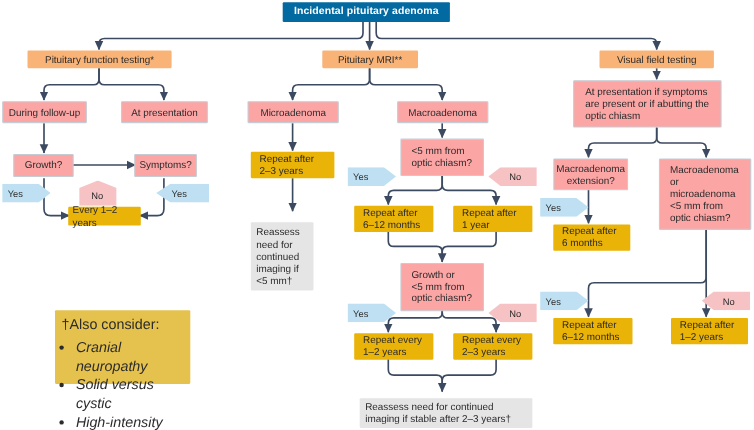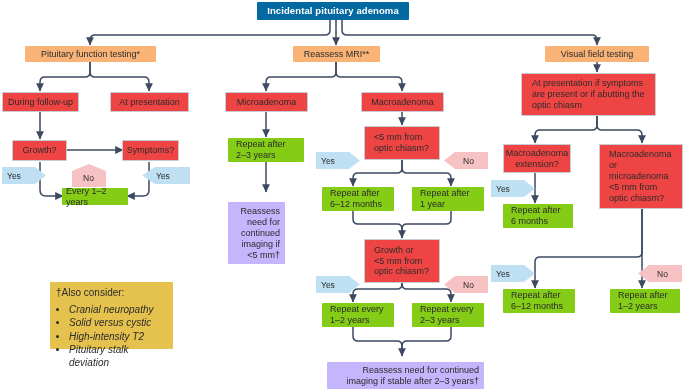--- a/index.html
+++ b/index.html
@@ -25,37 +25,37 @@
   .node .txt{display:block;width:100%;padding:0 4px;}
   
   .n-title{
     background:#0369a1;color:#ffffff;font-size:9.5px;font-weight:bold;
     letter-spacing:.1px;border-radius:1px;
   }
   .n-orange{
     background:#f9b377;color:#2b2b2b;font-size:9px;border-radius:1px;
   }
   .n-white{
-    background:#ef4444;color:#2b2b2b;font-size:9px;border:1px solid #c6ccd4;
+    background:#fca5a5;color:#2b2b2b;font-size:9px;border:1px solid #c6ccd4;
     justify-content:flex-start;text-align:left;border-radius:1px;
   }
   .n-white.ctr{justify-content:center;text-align:center;}
   .n-gray{
-    background:#84cc16;color:#2b2b2b;font-size:9px;border-radius:1px;
+    background:#eab308;color:#2b2b2b;font-size:9px;border-radius:1px;
     justify-content:flex-start;text-align:left;
   }
   .n-yellow{
     background:#e8c council;color:#2b2b2b;
   }
   .n-yellow{
-    background:#c4b5fd;color:#2b2b2b;font-size:9px;border-radius:1px;
-    justify-content:flex-start;text-align:right;
+    background:#e5e5e5;color:#2b2b2b;font-size:9px;border-radius:1px;
+    justify-content:flex-start;text-align:left;
   }
   .n-note{
-    background:#e5c24e;color:#2b2b2b;font-size:10px;border-radius:1px;
+    background:#e5c24e;color:#2b2b2b;font-size:13px;border-radius:1px;
     justify-content:flex-start;text-align:left;align-items:flex-start;
   }
   .n-note ul{margin:4px;padding:0 0 0 9px;list-style:disc;font-style:italic;}
   .n-note li{margin:0;padding:0;line-height:1.32;}
   .n-note .hdr{display:block;margin-bottom:1px;}
   
   .flag{
     position:absolute;height:17px;z-index:3;
     font-size:8.5px;color:#2b2b2b;
     display:flex;align-items:center;
@@ -116,21 +116,21 @@
   </svg>
 
   <div class="node n-title" style="left:257px;top:2px;width:152px;height:18px;">
     <span class="txt">Incidental pituitary adenoma</span>
   </div>
 
   <div class="node n-orange" style="left:25px;top:46px;width:131px;height:16px;">
     <span class="txt">Pituitary function testing*</span>
   </div>
   <div class="node n-orange" style="left:293px;top:46px;width:87px;height:16px;">
-    <span class="txt">Reassess MRI**</span>
+    <span class="txt">Pituitary MRI**</span>
   </div>
   <div class="node n-orange" style="left:545px;top:46px;width:104px;height:16px;">
     <span class="txt">Visual field testing</span>
   </div>
 
   <div class="node n-white ctr" style="left:2px;top:92px;width:77px;height:20px;">
     <span class="txt">During follow-up</span>
   </div>
   <div class="node n-white ctr" style="left:12px;top:140px;width:55px;height:21px;">
     <span class="txt">Growth?</span>

